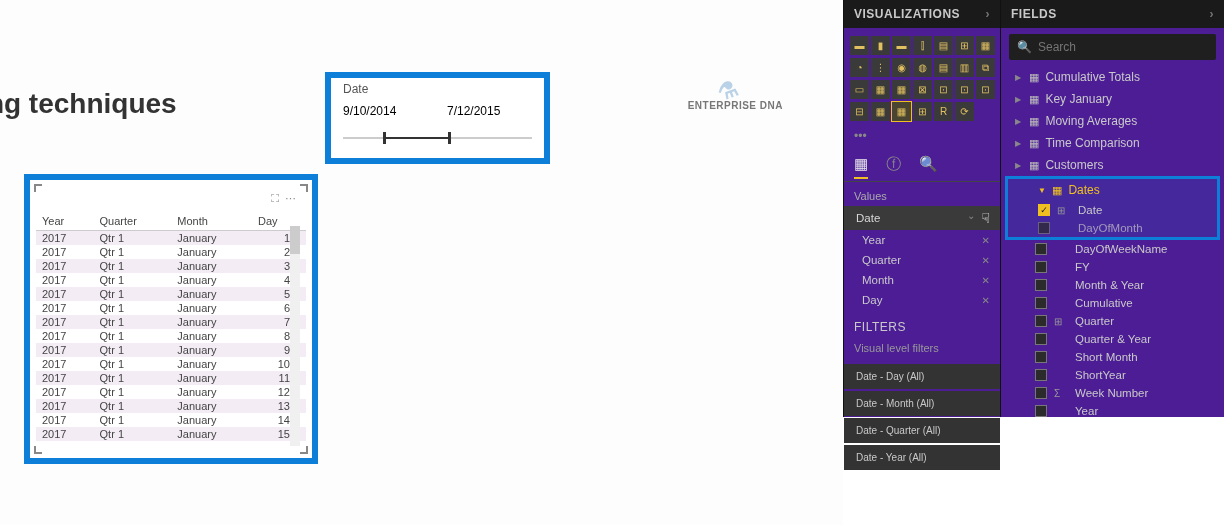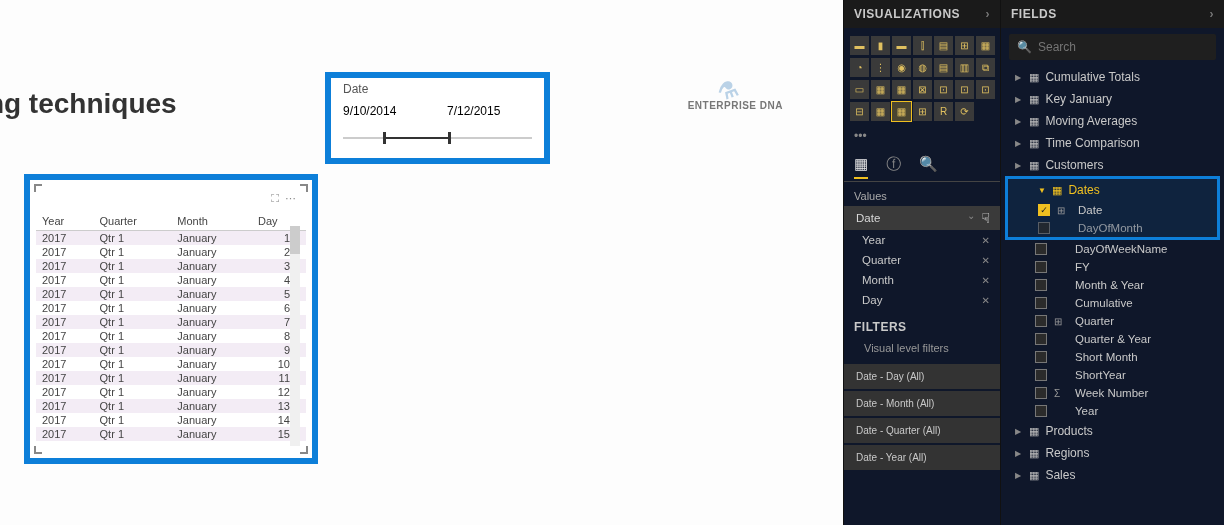--- a/index.html
+++ b/index.html
@@ -25,39 +25,39 @@
 .corner.br { bottom: -2px; right: -2px; border-bottom: 2px solid #888; border-right: 2px solid #888; }
 .table-icons { position: absolute; top: 6px; right: 10px; display: flex; gap: 6px; font-size: 11px; color: #888; }
 .data-table { margin-top: 26px; width: 100%; border-collapse: collapse; font-size: 11px; }
 .data-table th { text-align: left; padding: 3px 6px; color: #444; border-bottom: 1px solid #ccc; font-weight: 400; }
 .data-table td { padding: 1px 6px; color: #444; }
 .data-table tr.alt { background: #f3ecf5; }
 .data-table td.num { text-align: right; padding-right: 16px; }
 .scrollbar { position: absolute; right: 6px; top: 40px; bottom: 6px; width: 10px; background: #f0f0f0; }
 .scrollbar-thumb { position: absolute; top: 0; width: 100%; height: 28px; background: #ccc; }
 
-.panel { background: #0f172a; color: #c9c9c9; font-size: 12px; height: 525px; display: flex; flex-direction: column; }
+.panel { background: #4c1d95; color: #c9c9c9; font-size: 12px; height: 417px; display: flex; flex-direction: column; }
 .viz-panel { width: 157px; border-left: 1px solid #111; }
 .fields-panel { width: 224px; border-left: 1px solid #111; }
 .panel-header { background: #1a1a1a; padding: 7px 10px; font-size: 12px; font-weight: 700; letter-spacing: 0.5px; display: flex; justify-content: space-between; align-items: center; }
 .panel-header .chev { color: #777; }
 .viz-gallery { padding: 8px 6px; display: grid; grid-template-columns: repeat(7, 19px); gap: 3px 2px; }
 .viz-icon { width: 19px; height: 19px; background: #3a3a3a; display: flex; align-items: center; justify-content: center; font-size: 10px; color: #e0c060; }
 .viz-icon.sel { outline: 1px solid #f0c020; background: #4a4530; }
 .viz-dots { padding: 0 10px 8px; color: #888; }
 .well-tabs { display: flex; gap: 18px; padding: 4px 10px 2px; border-bottom: 1px solid #444; }
 .well-tab { font-size: 15px; color: #888; padding-bottom: 4px; cursor: pointer; }
 .well-tab.active { color: #e8e8e8; border-bottom: 2px solid #f0c020; }
 .well-section { padding: 8px 10px 4px; color: #aaa; font-size: 11px; }
 .well-item { padding: 4px 10px 4px 12px; display: flex; justify-content: space-between; align-items: center; font-size: 11.5px; }
 .well-item.head { background: #3a3a3a; color: #d8d8d8; }
 .well-item .controls { color: #888; display: flex; gap: 6px; font-size: 10px; }
 .cursor-hand { font-size: 14px; color: #fff; }
-.filters-header { padding: 10px 10px 6px; font-weight: 700; font-size: 12px; letter-spacing: 0.5px; }
-.filter-sub { padding: 2px 10px 8px; color: #999; font-size: 11px; margin-left: 10px; }
+.filters-header { padding: 10px 10px 6px; font-weight: 400; font-size: 12px; letter-spacing: 0.5px; }
+.filter-sub { padding: 2px 10px 8px; color: #999; font-size: 11px; }
 .filter-item { padding: 7px 12px; background: #333; margin: 2px 0; font-size: 10px; }
 
 .search-box { margin: 6px 8px; background: #1f1f1f; padding: 6px 8px; display: flex; align-items: center; gap: 6px; border-radius: 2px; }
 .search-box input { background: transparent; border: none; color: #ccc; font-size: 12px; flex: 1; outline: none; }
 .fields-list { flex: 1; overflow-y: auto; }
 .field-table { padding: 4px 8px 4px 14px; display: flex; align-items: center; gap: 6px; cursor: pointer; }
 .field-table .tri { font-size: 8px; color: #888; width: 8px; }
 .field-table .ico { font-size: 11px; color: #bbb; }
 .field-col { padding: 3px 8px 3px 34px; display: flex; align-items: center; gap: 7px; font-size: 11.5px; }
 .field-col .chk { width: 12px; height: 12px; border: 1px solid #777; background: #2b2b2b; display: inline-flex; align-items: center; justify-content: center; font-size: 9px; }

